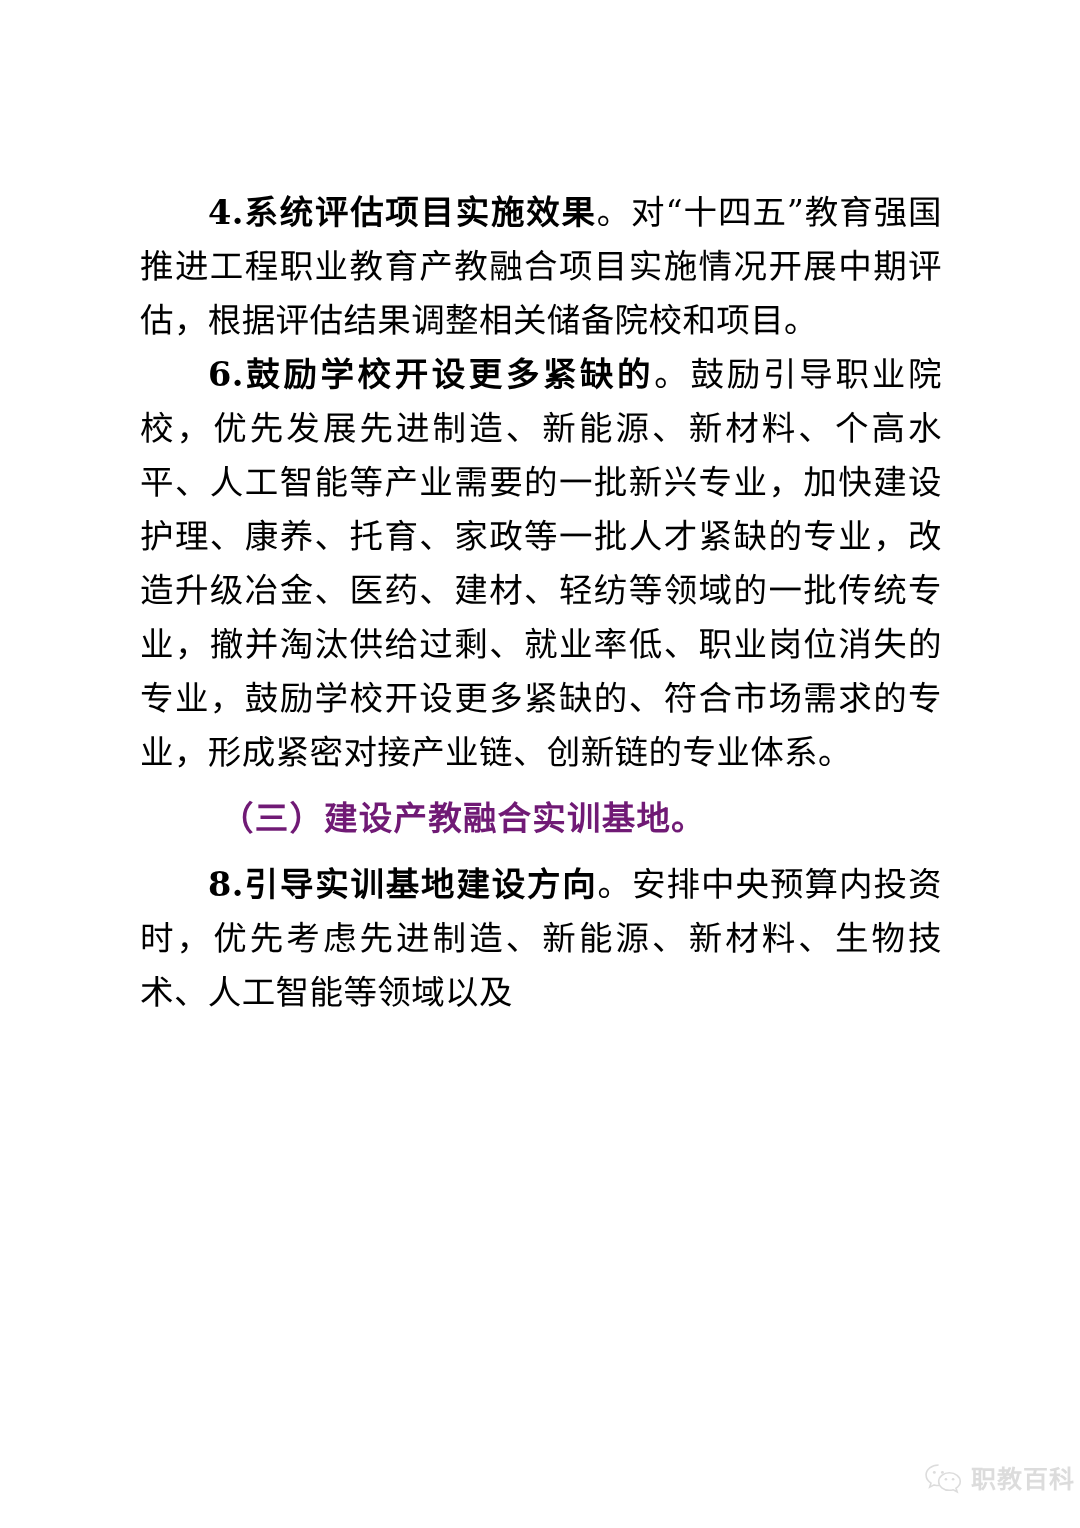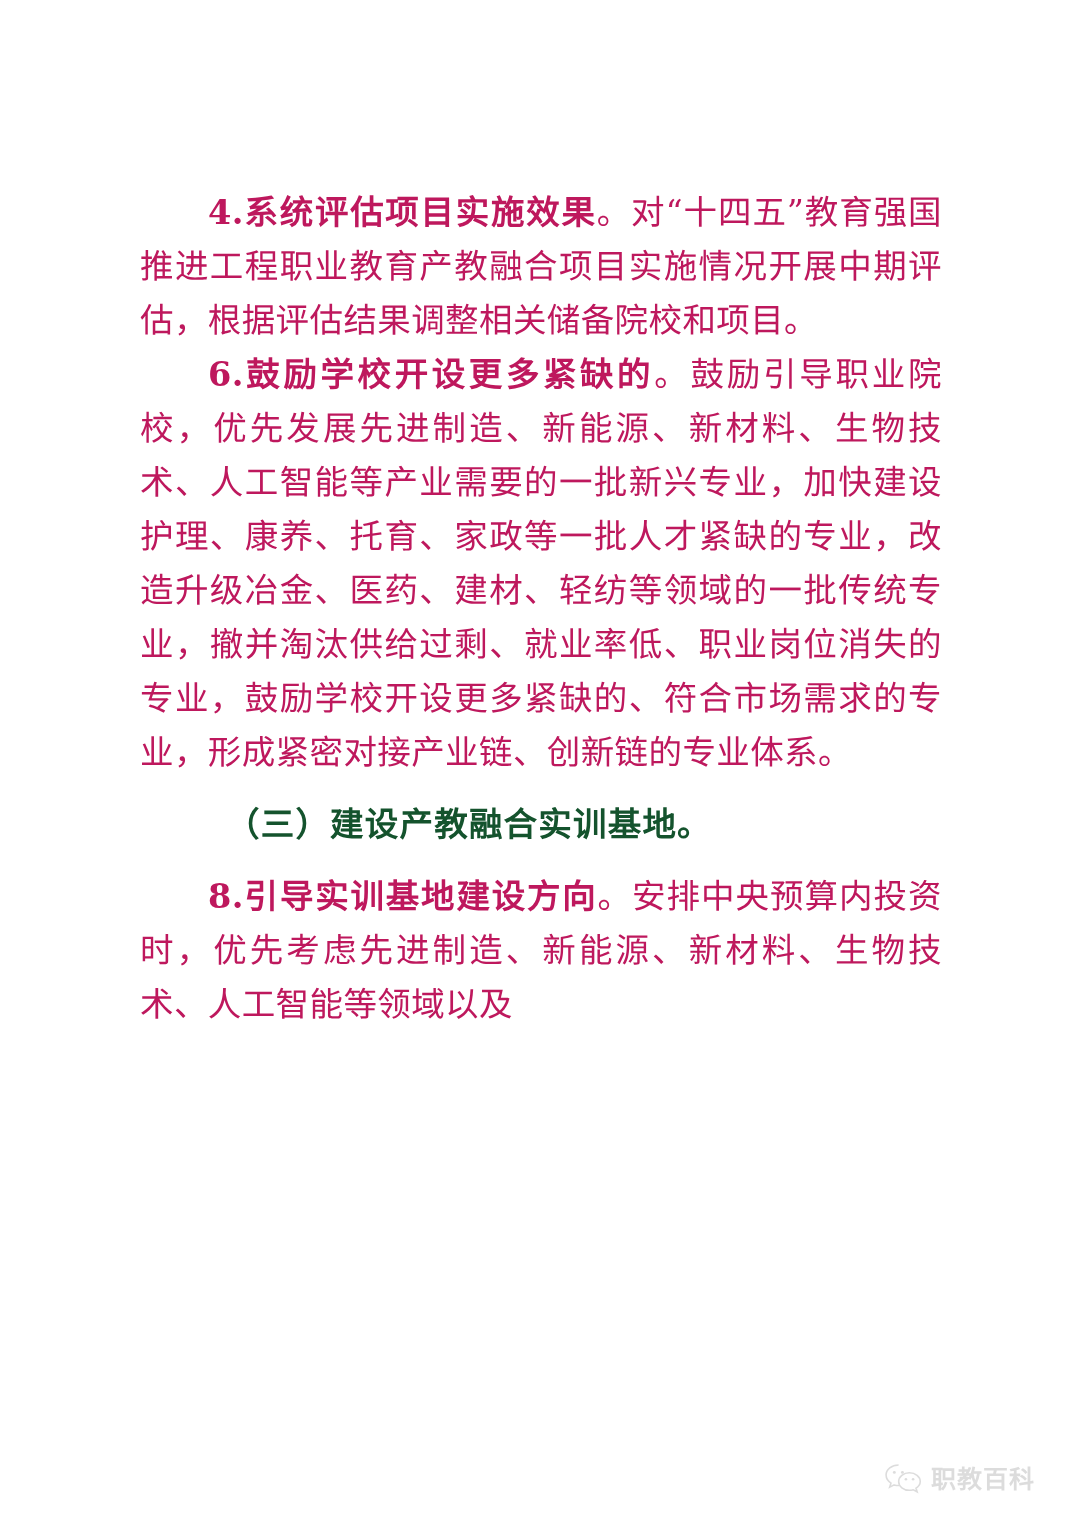--- a/index.html
+++ b/index.html
@@ -34,21 +34,21 @@
   .para {
     margin: 0 0 0 0;
     text-indent: 68px;           
     font-size: 33.5px;
     line-height: 54px;
     letter-spacing: 0.4px;
     text-align: justify;
     text-justify: inter-character;
     word-break: break-all;
     font-family: "DejaVu Serif", "Liberation Serif", serif;
-    color: #be185d;
+    color: #000000;
   }
 
   
   .lead {
     font-weight: 700;
     letter-spacing: 1.2px;
   }
 
   
   .num {
@@ -58,34 +58,34 @@
   }
 
   
   .inl-num {
     font-family: "DejaVu Serif", "Liberation Serif", serif;
     letter-spacing: 0.5px;
   }
 
   
   .subhead {
-    margin: 18px;
+    margin: 12px;
     text-indent: 68px;
     font-size: 33.5px;
     line-height: 54px;
     font-weight: 700;
     letter-spacing: 1.2px;
-    color: #14532d;
+    color: #701a75;
     font-family: "DejaVu Serif", "Liberation Serif", serif;
   }
 
   
   #watermark {
     position: absolute;
-    left: 884px;
+    left: 924px;
     top: 1462px;
     display: flex;
     align-items: center;
     gap: 7px;
     opacity: 0.30;
     user-select: none;
   }
   #watermark .wm-logo {
     width: 40px;
     height: 34px;
@@ -104,21 +104,21 @@
 </head>
 <body>
 
 <div id="page">
 
   <div id="doc-body">
 
     <p class="para"><span class="num">4.</span><span class="lead">系统评估项目实施效果</span><span>。对“十四五”教育强国推进工程职业教育产教融合项目实施情况开展中期评估，根据评估结果调整相关储备院校和项目。</span></p>
 
 
-    <p class="para"><span class="num">6.</span><span class="lead">鼓励学校开设更多紧缺的</span><span>。鼓励引导职业院校，优先发展先进制造、新能源、新材料、生物技术、人工智能等产业需要的一批新兴专业，加快建设护理、康养、托育、家政等一批人才紧缺的专业，改造升级冶金、医药、建材、轻纺等领域的一批传统专业，撤并淘汰供给过剩、就业率低、职业岗位消失的专业，鼓励学校开设更多紧缺的、符合市场需求的专业，形成紧密对接产业链、创新链的专业体系。</span></p>
+    <p class="para"><span class="num">6.</span><span class="lead">鼓励学校开设更多紧缺的</span><span>。鼓励引导职业院校，优先发展先进制造、新能源、新材料、个高水平、人工智能等产业需要的一批新兴专业，加快建设护理、康养、托育、家政等一批人才紧缺的专业，改造升级冶金、医药、建材、轻纺等领域的一批传统专业，撤并淘汰供给过剩、就业率低、职业岗位消失的专业，鼓励学校开设更多紧缺的、符合市场需求的专业，形成紧密对接产业链、创新链的专业体系。</span></p>
 
     <p class="subhead">（三）建设产教融合实训基地。</p>
 
 
     <p class="para"><span class="num">8.</span><span class="lead">引导实训基地建设方向</span><span>。安排中央预算内投资时，优先考虑先进制造、新能源、新材料、生物技术、人工智能等领域以及</span></p>
 
   </div>
 
   <div id="watermark">
     <span class="wm-logo">

